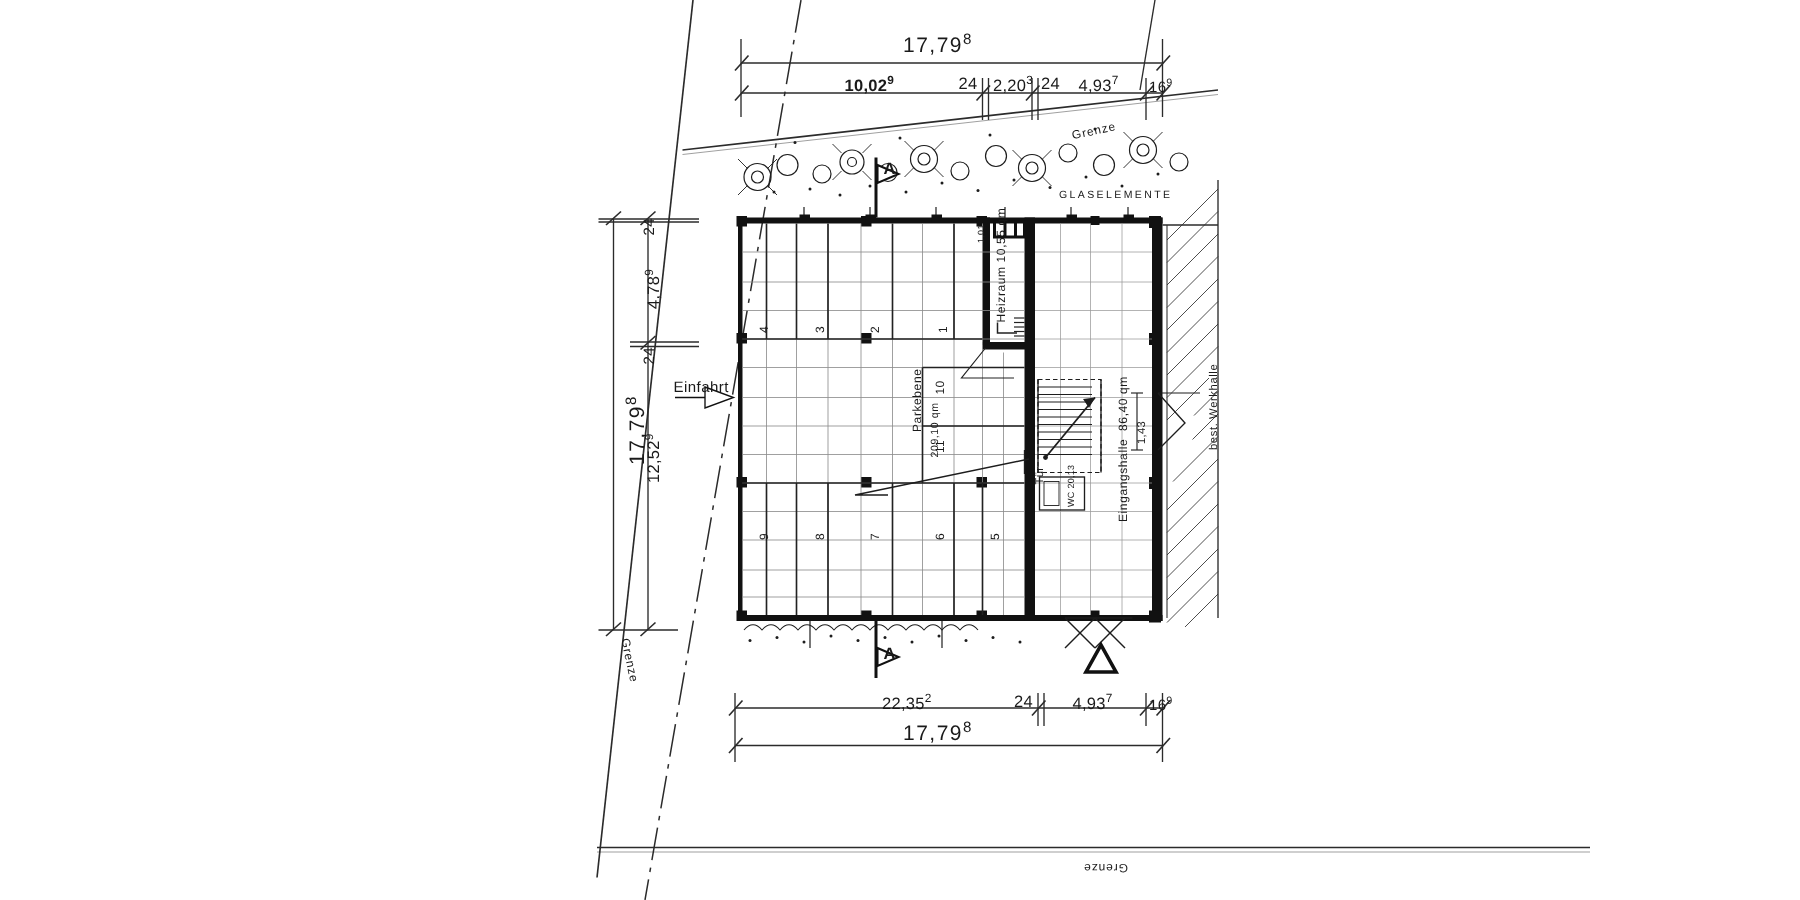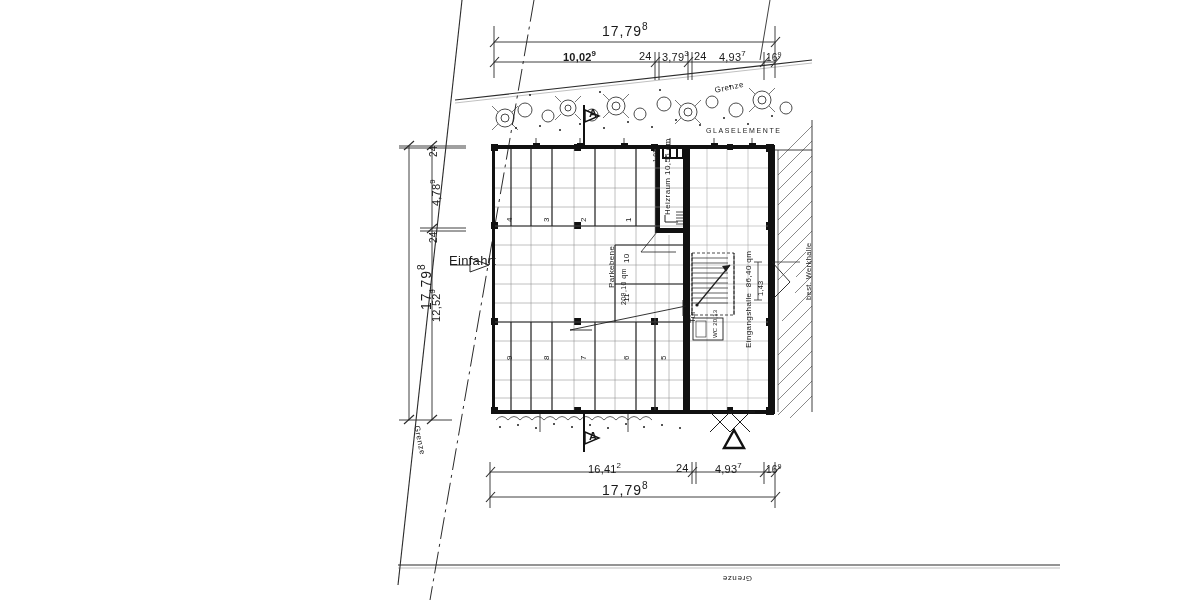--- a/index.html
+++ b/index.html
@@ -54,21 +54,21 @@
   }
   .room {
     font-size: 8px;
     letter-spacing: .4px;
   }
   .glass {
     font-size: 7px;
     letter-spacing: 1.6px;
   }
   .grenze { font-size: 8px; letter-spacing: .6px; }
-  .einfahrt { font-size: 13px; letter-spacing: .3px; }
+  .einfahrt { font-size: 10px; letter-spacing: .3px; }
   .secmark { font-size: 11px; font-weight: bold; }
 </style>
 </head>
 <body>
 
 <div id="sheet">
 
   <svg id="plan-svg" viewBox="0 0 1200 600">
     <defs>
       <pattern id="hatch" width="7" height="7" patternTransform="rotate(45)" patternUnits="userSpaceOnUse">
@@ -470,34 +470,34 @@
     <span>17,79</span><span class="sup">8</span>
   </div>
 
   <div class="lbl dim" style="left:563px; top:50px;font-weight:bold;">
     <span>10,02</span><span class="sup">9</span>
   </div>
   <div class="lbl dim" style="left:639px; top:51px;">
     <span>24</span>
   </div>
   <div class="lbl dim" style="left:662px; top:50px;">
-    <span>3,79</span><span class="sup">3</span>
+    <span>2,20</span><span class="sup">3</span>
   </div>
   <div class="lbl dim" style="left:694px; top:51px;">
     <span>24</span>
   </div>
   <div class="lbl dim" style="left:719px; top:50px;">
     <span>4,93</span><span class="sup">7</span>
   </div>
   <div class="lbl dim" style="left:766px; top:51px; font-size:10px;">
     <span>16</span><span class="sup">9</span>
   </div>
 
   <div class="lbl dim" style="left:588px; top:462px;">
-    <span>16,41</span><span class="sup">2</span>
+    <span>22,35</span><span class="sup">2</span>
   </div>
   <div class="lbl dim" style="left:676px; top:463px;">
     <span>24</span>
   </div>
   <div class="lbl dim" style="left:715px; top:462px;">
     <span>4,93</span><span class="sup">7</span>
   </div>
   <div class="lbl dim" style="left:766px; top:463px; font-size:10px;">
     <span>16</span><span class="sup">9</span>
   </div>

